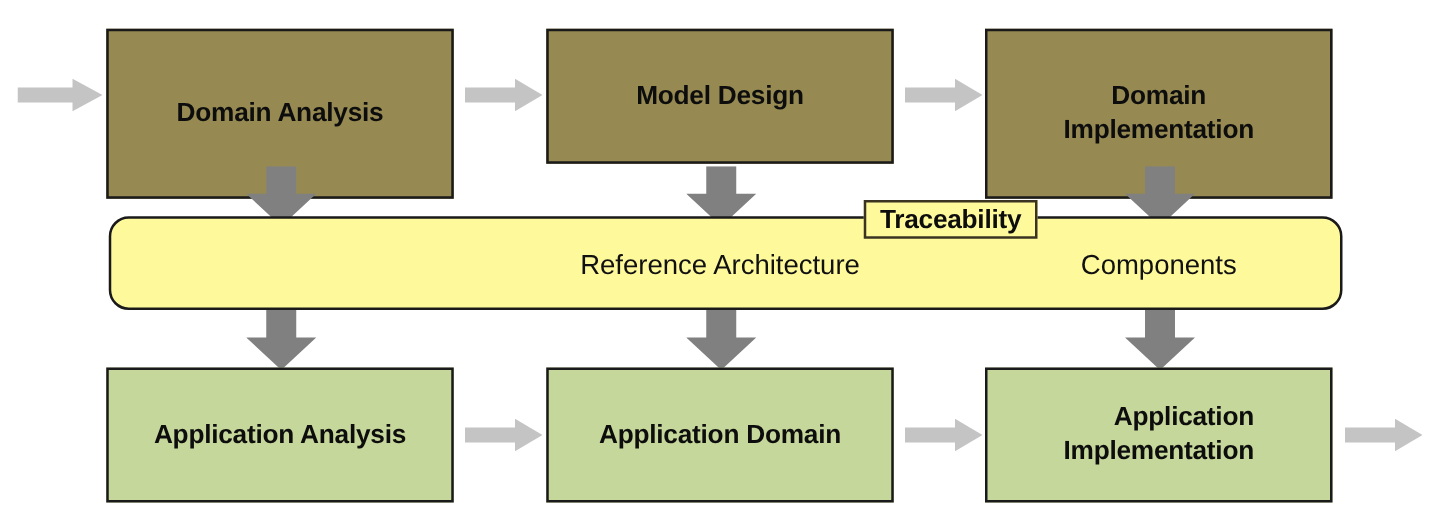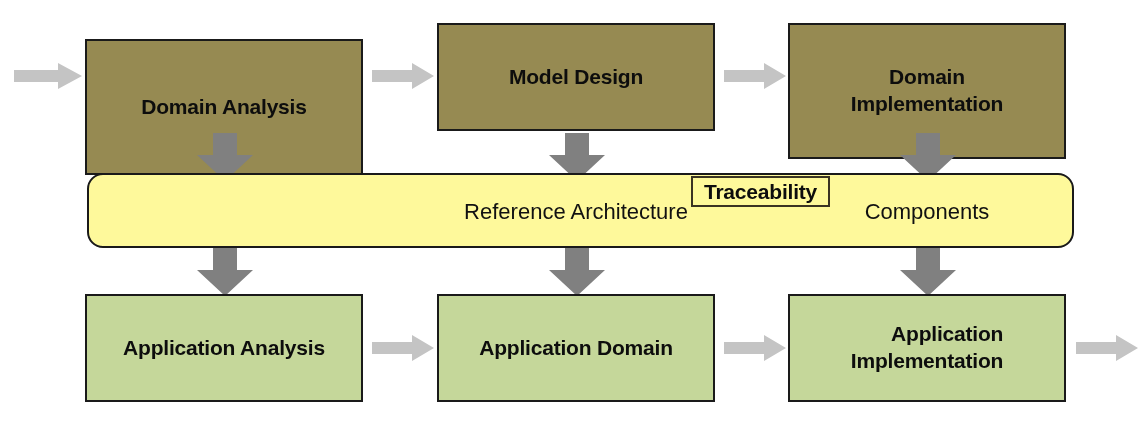--- a/index.html
+++ b/index.html
@@ -63,41 +63,40 @@
     background: #FEF99B;
     border: 2px solid #3a3322;
     display: flex;
     align-items: center;
     justify-content: center;
     font-family: "Liberation Sans", sans-serif;
     font-weight: bold;
     font-size: 21px;
     color: #0d0d0d;
     letter-spacing: -0.2px;
-    margin-top: 16px;
   }
 
   
   .arrow {
     position: absolute;
   }
   .arrow svg { display: block; }
 </style>
 </head>
 <body>
 
 <div id="canvas">
 
   <div class="arrow" style="left:14px; top:63px;">
     <svg width="68" height="26" viewBox="0 0 68 26">
       <polygon points="0,7 44,7 44,0 68,13 44,26 44,19 0,19" fill="#C4C4C4"></polygon>
     </svg>
   </div>
 
-  <div class="proc-box domain" style="left:85px; top:23px; width:278px; height:136px;margin-top:16px;">
+  <div class="proc-box domain" style="left:85px; top:23px; width:278px; height:136px;">
     <span>Domain Analysis</span>
   </div>
 
   <div class="arrow" style="left:372px; top:63px;">
     <svg width="62" height="26" viewBox="0 0 62 26">
       <polygon points="0,7 40,7 40,0 62,13 40,26 40,19 0,19" fill="#C4C4C4"></polygon>
     </svg>
   </div>
 
   <div class="proc-box domain" style="left:437px; top:23px; width:278px; height:108px;">

